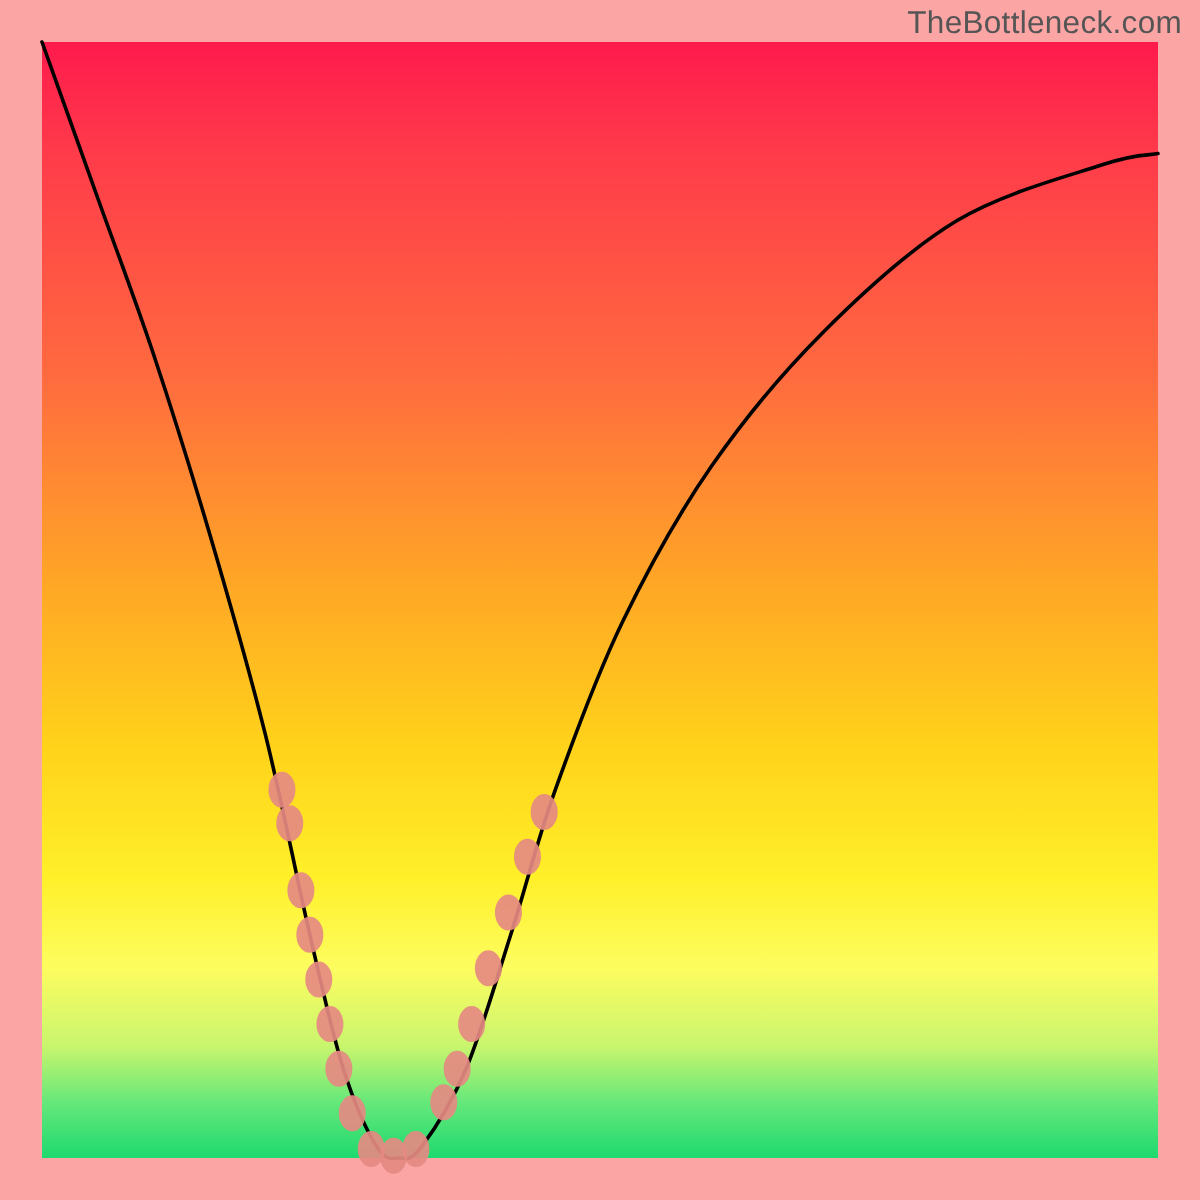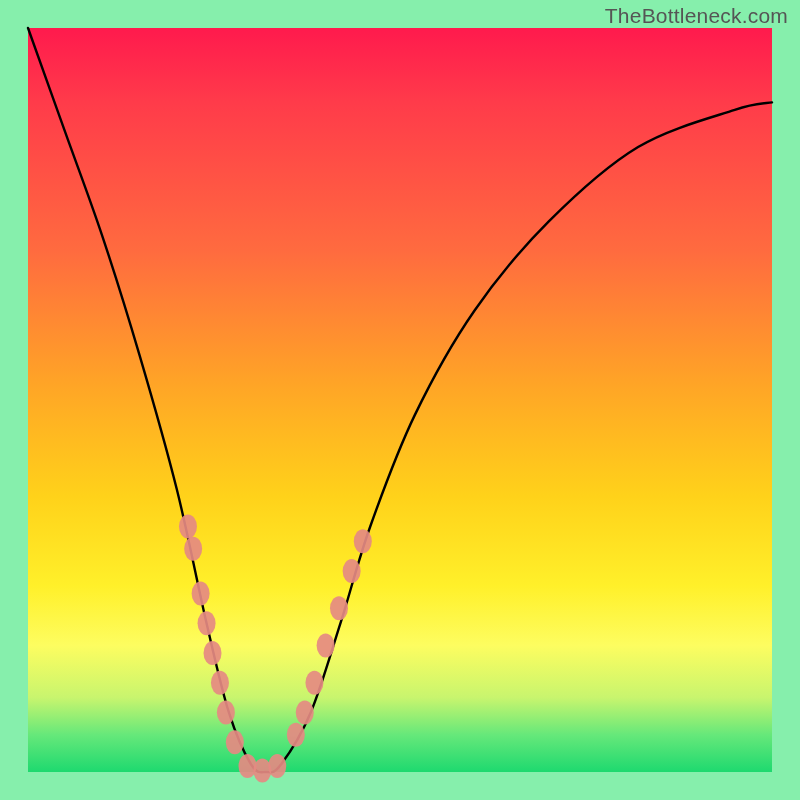--- a/index.html
+++ b/index.html
@@ -8,21 +8,21 @@
     width: 800px;
     height: 800px;
     overflow: hidden;
     background: #000;
     font-family: Arial, Helvetica, sans-serif;
   }
   .frame {
     position: relative;
     width: 800px;
     height: 800px;
-    background: #86efac;
+    background: #fca5a5;
   }
   .plot {
     position: absolute;
     left: 28px;
     top: 28px;
     width: 744px;
     height: 744px;
     
     background: linear-gradient(
       to bottom,

